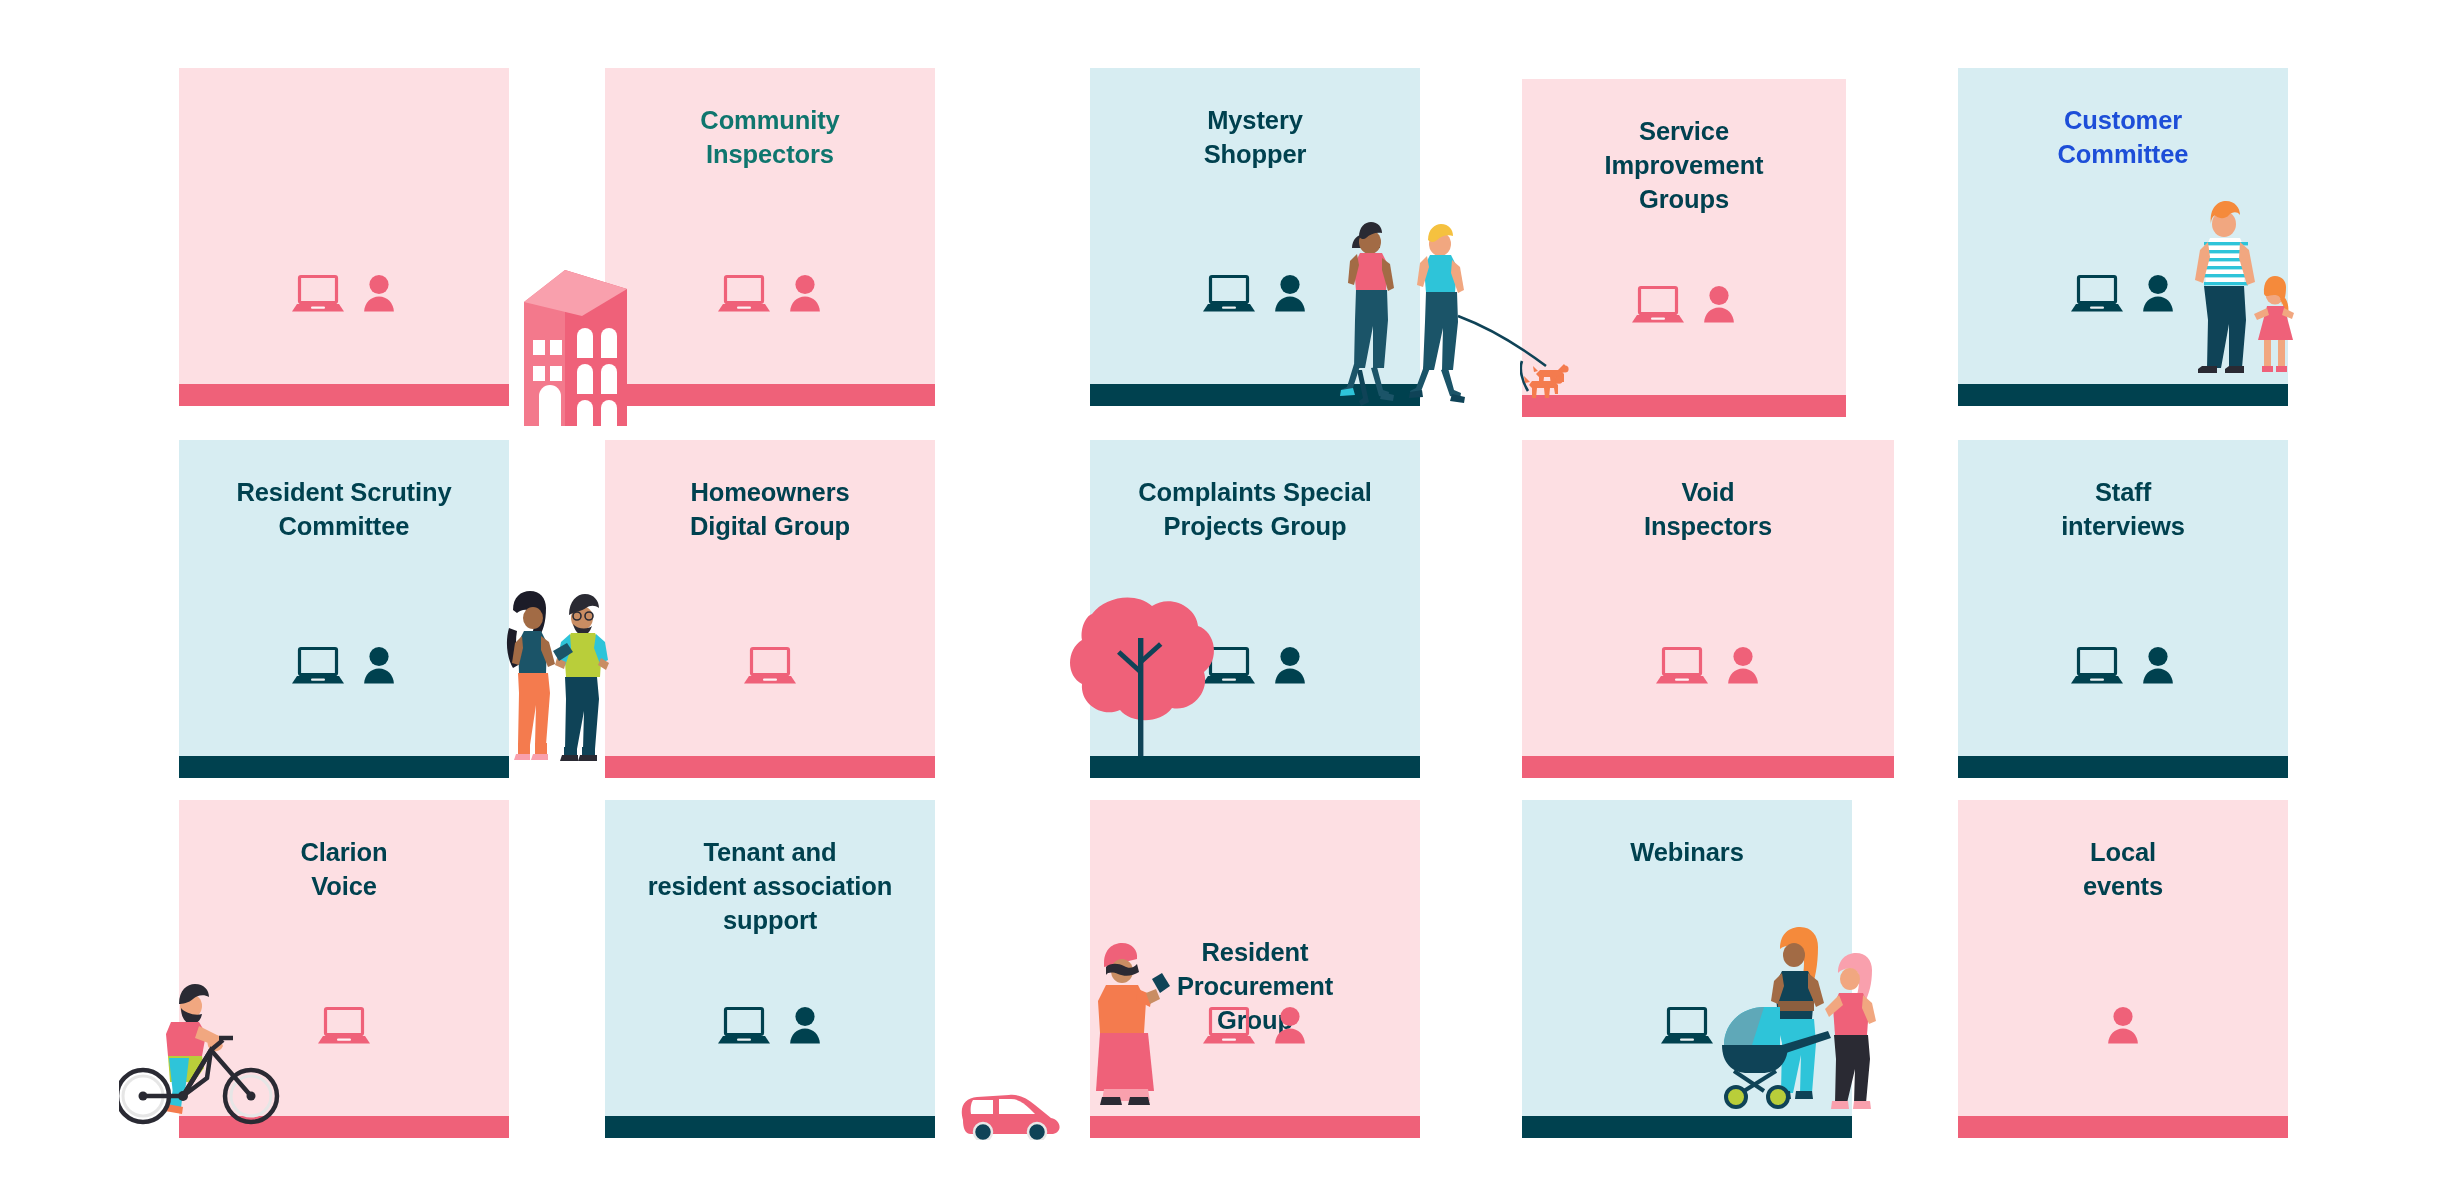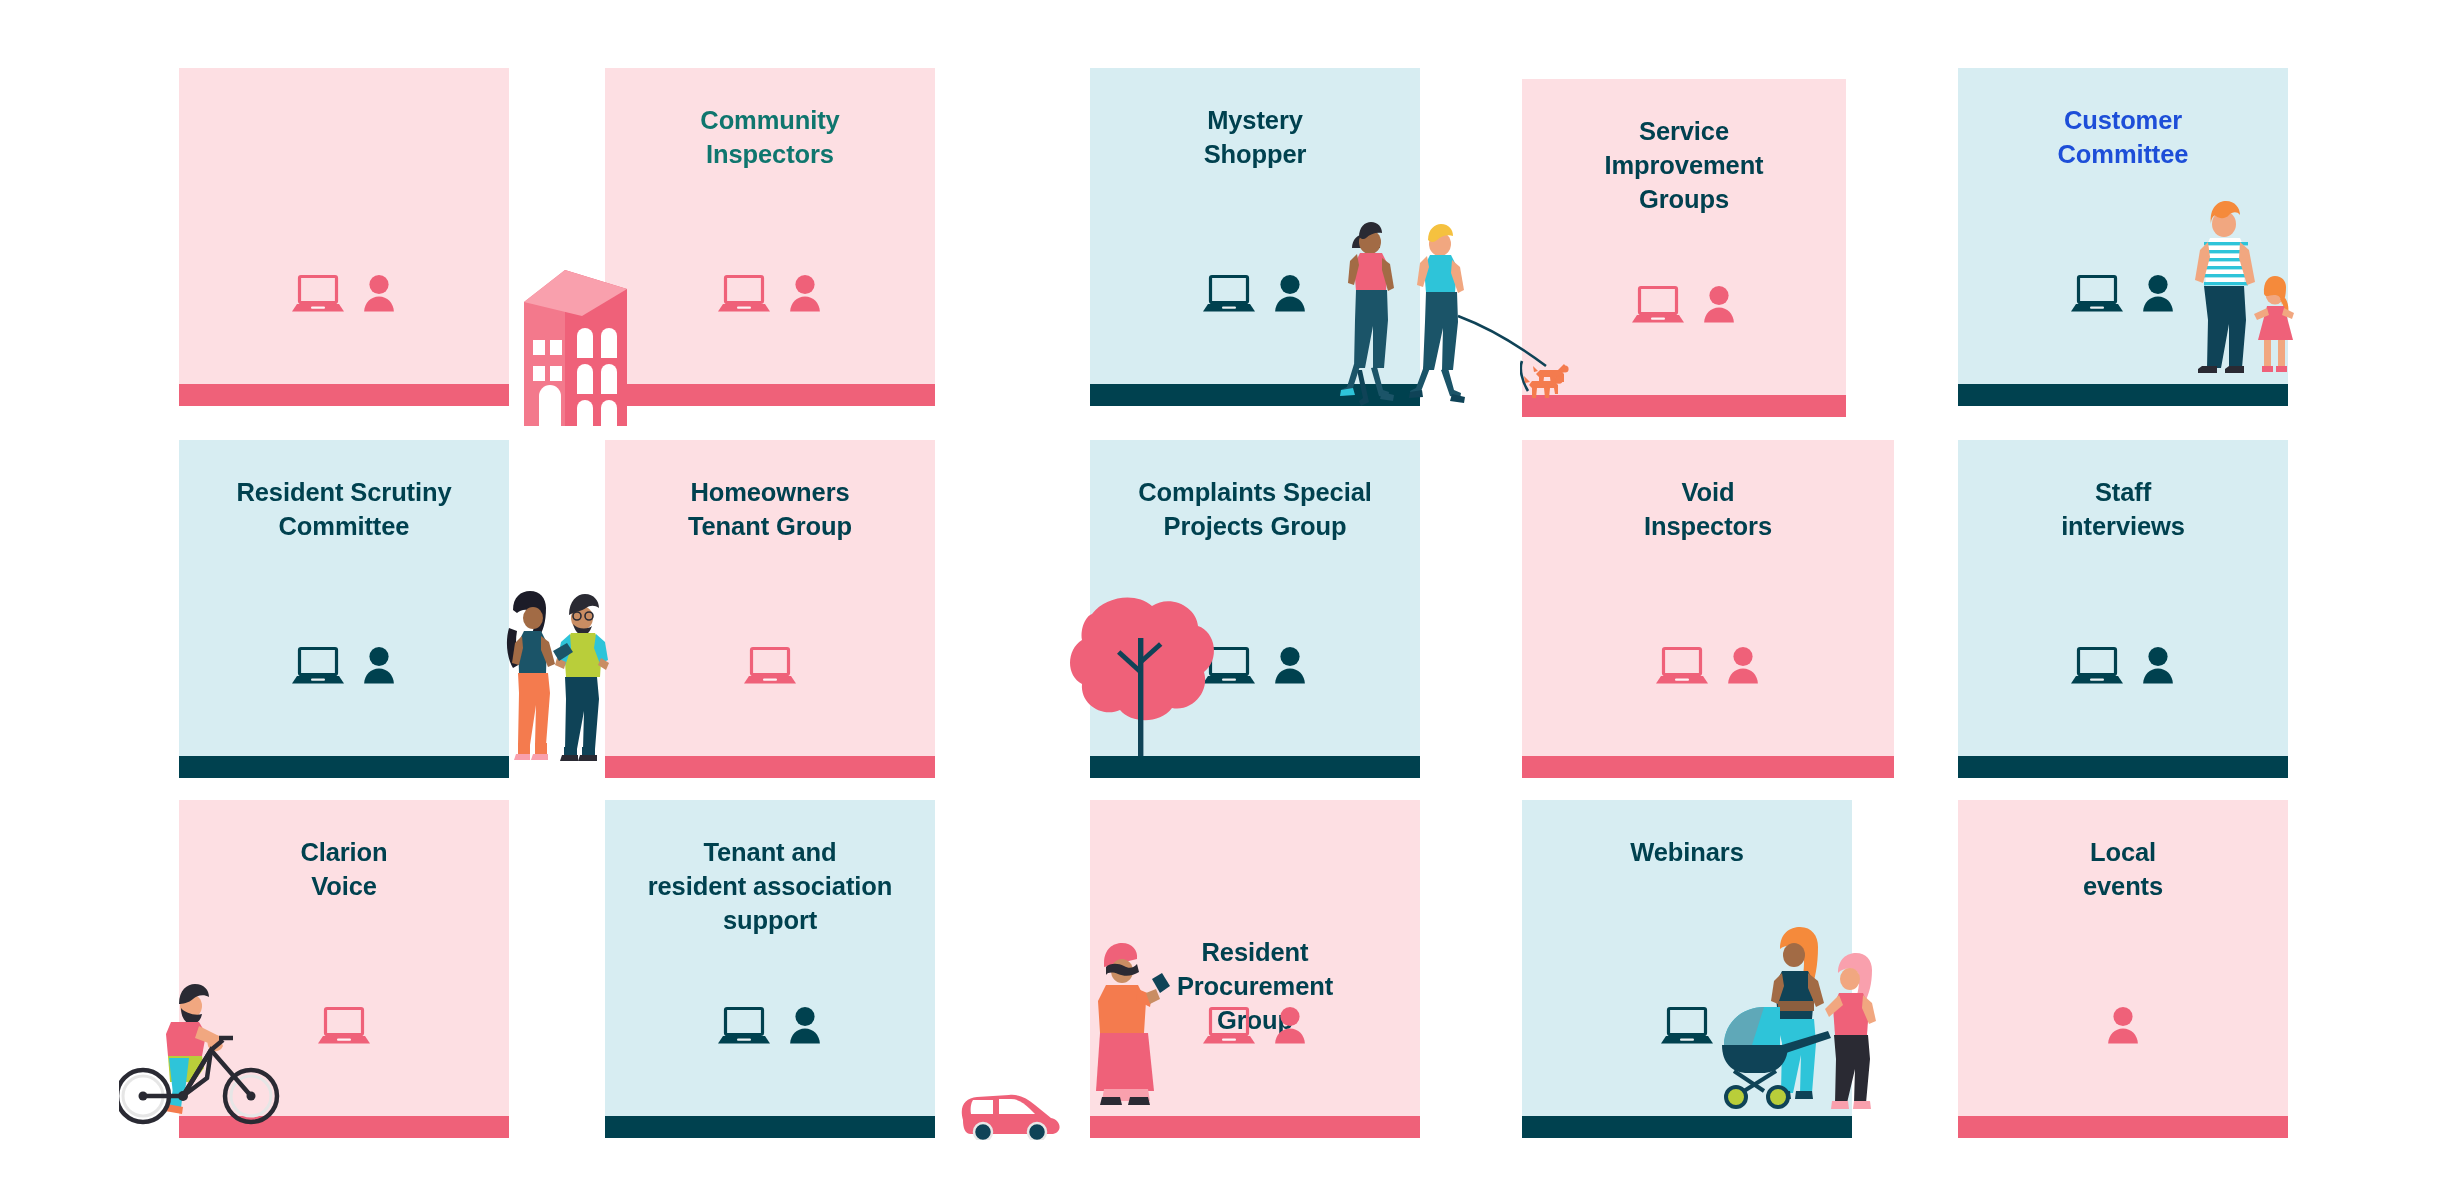--- a/index.html
+++ b/index.html
@@ -281,21 +281,21 @@
         <svg class="ico" width="36" height="42" viewBox="0 0 36 42" aria-hidden="true">
    <circle cx="18" cy="11.5" r="9.6" fill="#00414F"></circle>
    <path d="M18 23.4c-8.2 0-14.6 6.6-14.9 15.1h29.8C32.6 30 26.2 23.4 18 23.4Z" fill="#00414F"></path>
   </svg>
       </div>
     </div>
     <div class="card" style="left: 605px; top: 440px; width: 330px; height: 338px;">
       <div class="card-bg" style="background: rgb(253, 223, 227);"></div>
       <div class="card-bar" style="height: 22px; background: rgb(239, 97, 121);"></div>
       <div class="card-title" style="color: rgb(0, 65, 79);">Homeowners
-Tenant Group</div>
+Digital Group</div>
       <div class="card-icons" style="top: 205px;">
         <svg class="ico" width="52" height="42" viewBox="0 0 52 42" aria-hidden="true">
    <rect x="7.5" y="3.5" width="37" height="26" rx="1.5" fill="none" stroke="#EF6179" stroke-width="3.2"></rect>
    <path d="M5 31 h42 l5 7.5 H0 Z" fill="#EF6179"></path>
    <rect x="19" y="33.6" width="14" height="2.2" rx="1.1" fill="#ffffff" opacity="0.92"></rect>
   </svg>
       </div>
     </div>
     <div class="card" style="left: 1090px; top: 440px; width: 330px; height: 338px;">
       <div class="card-bg" style="background: rgb(215, 237, 242);"></div>

